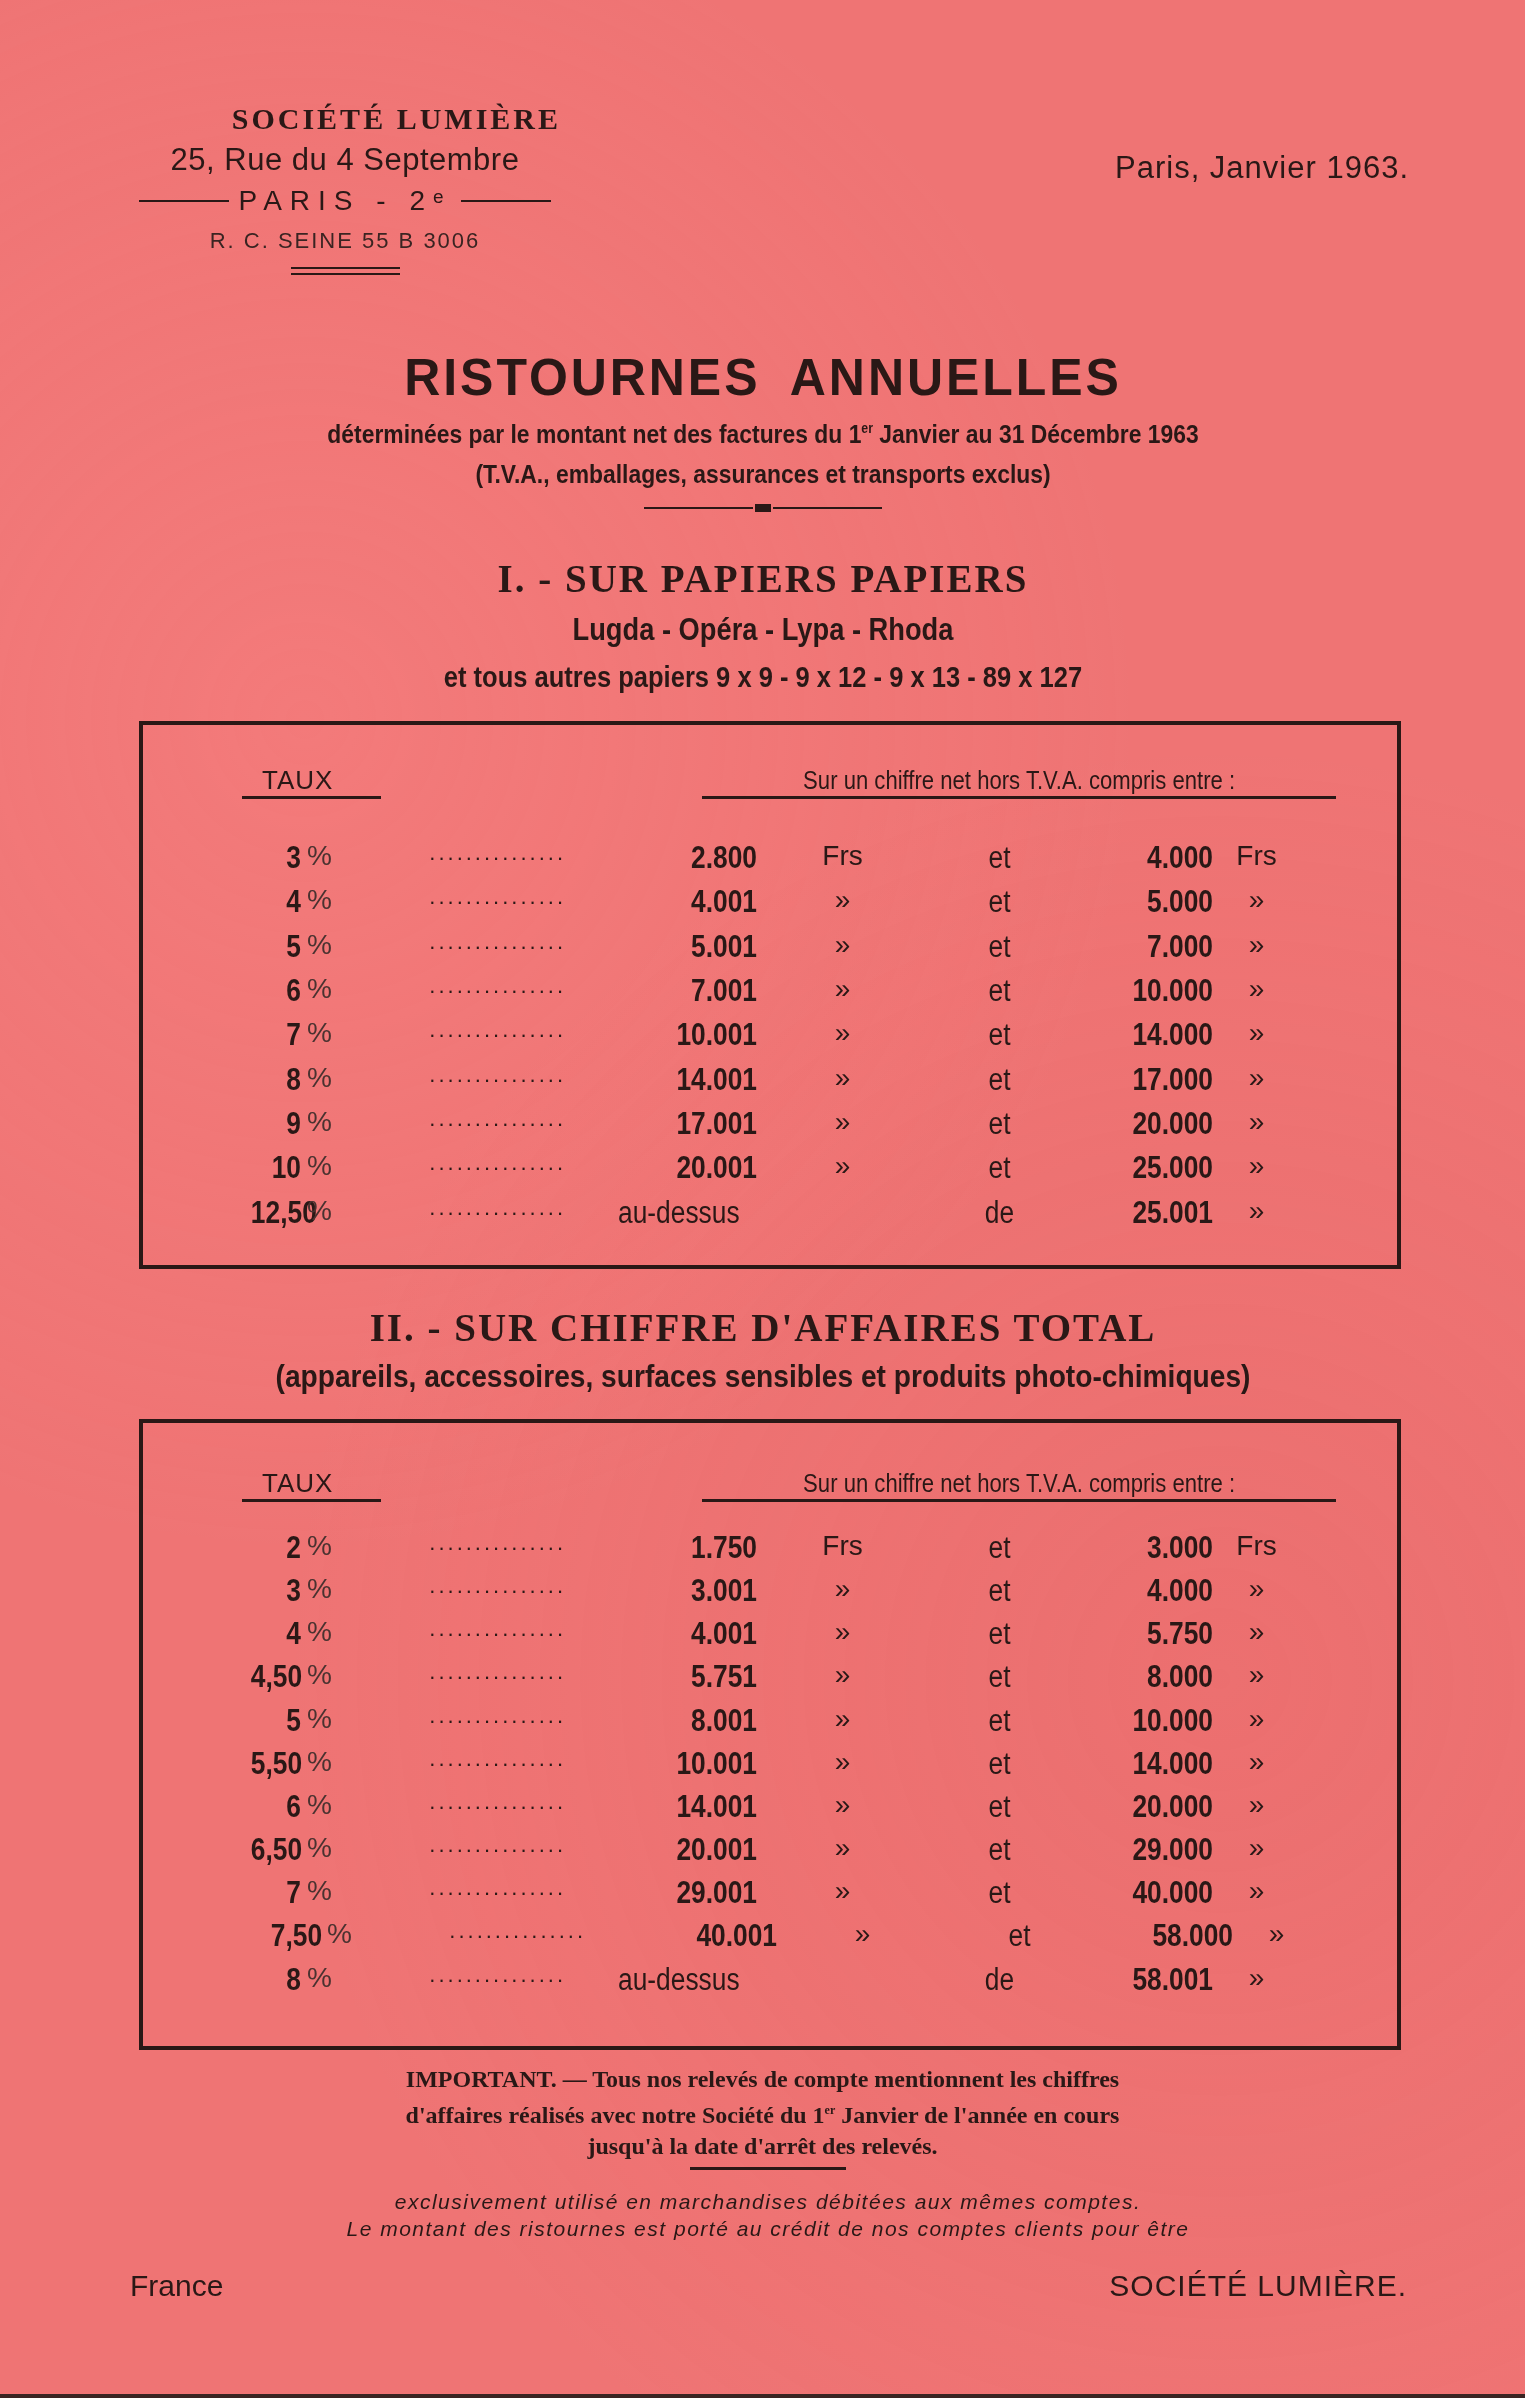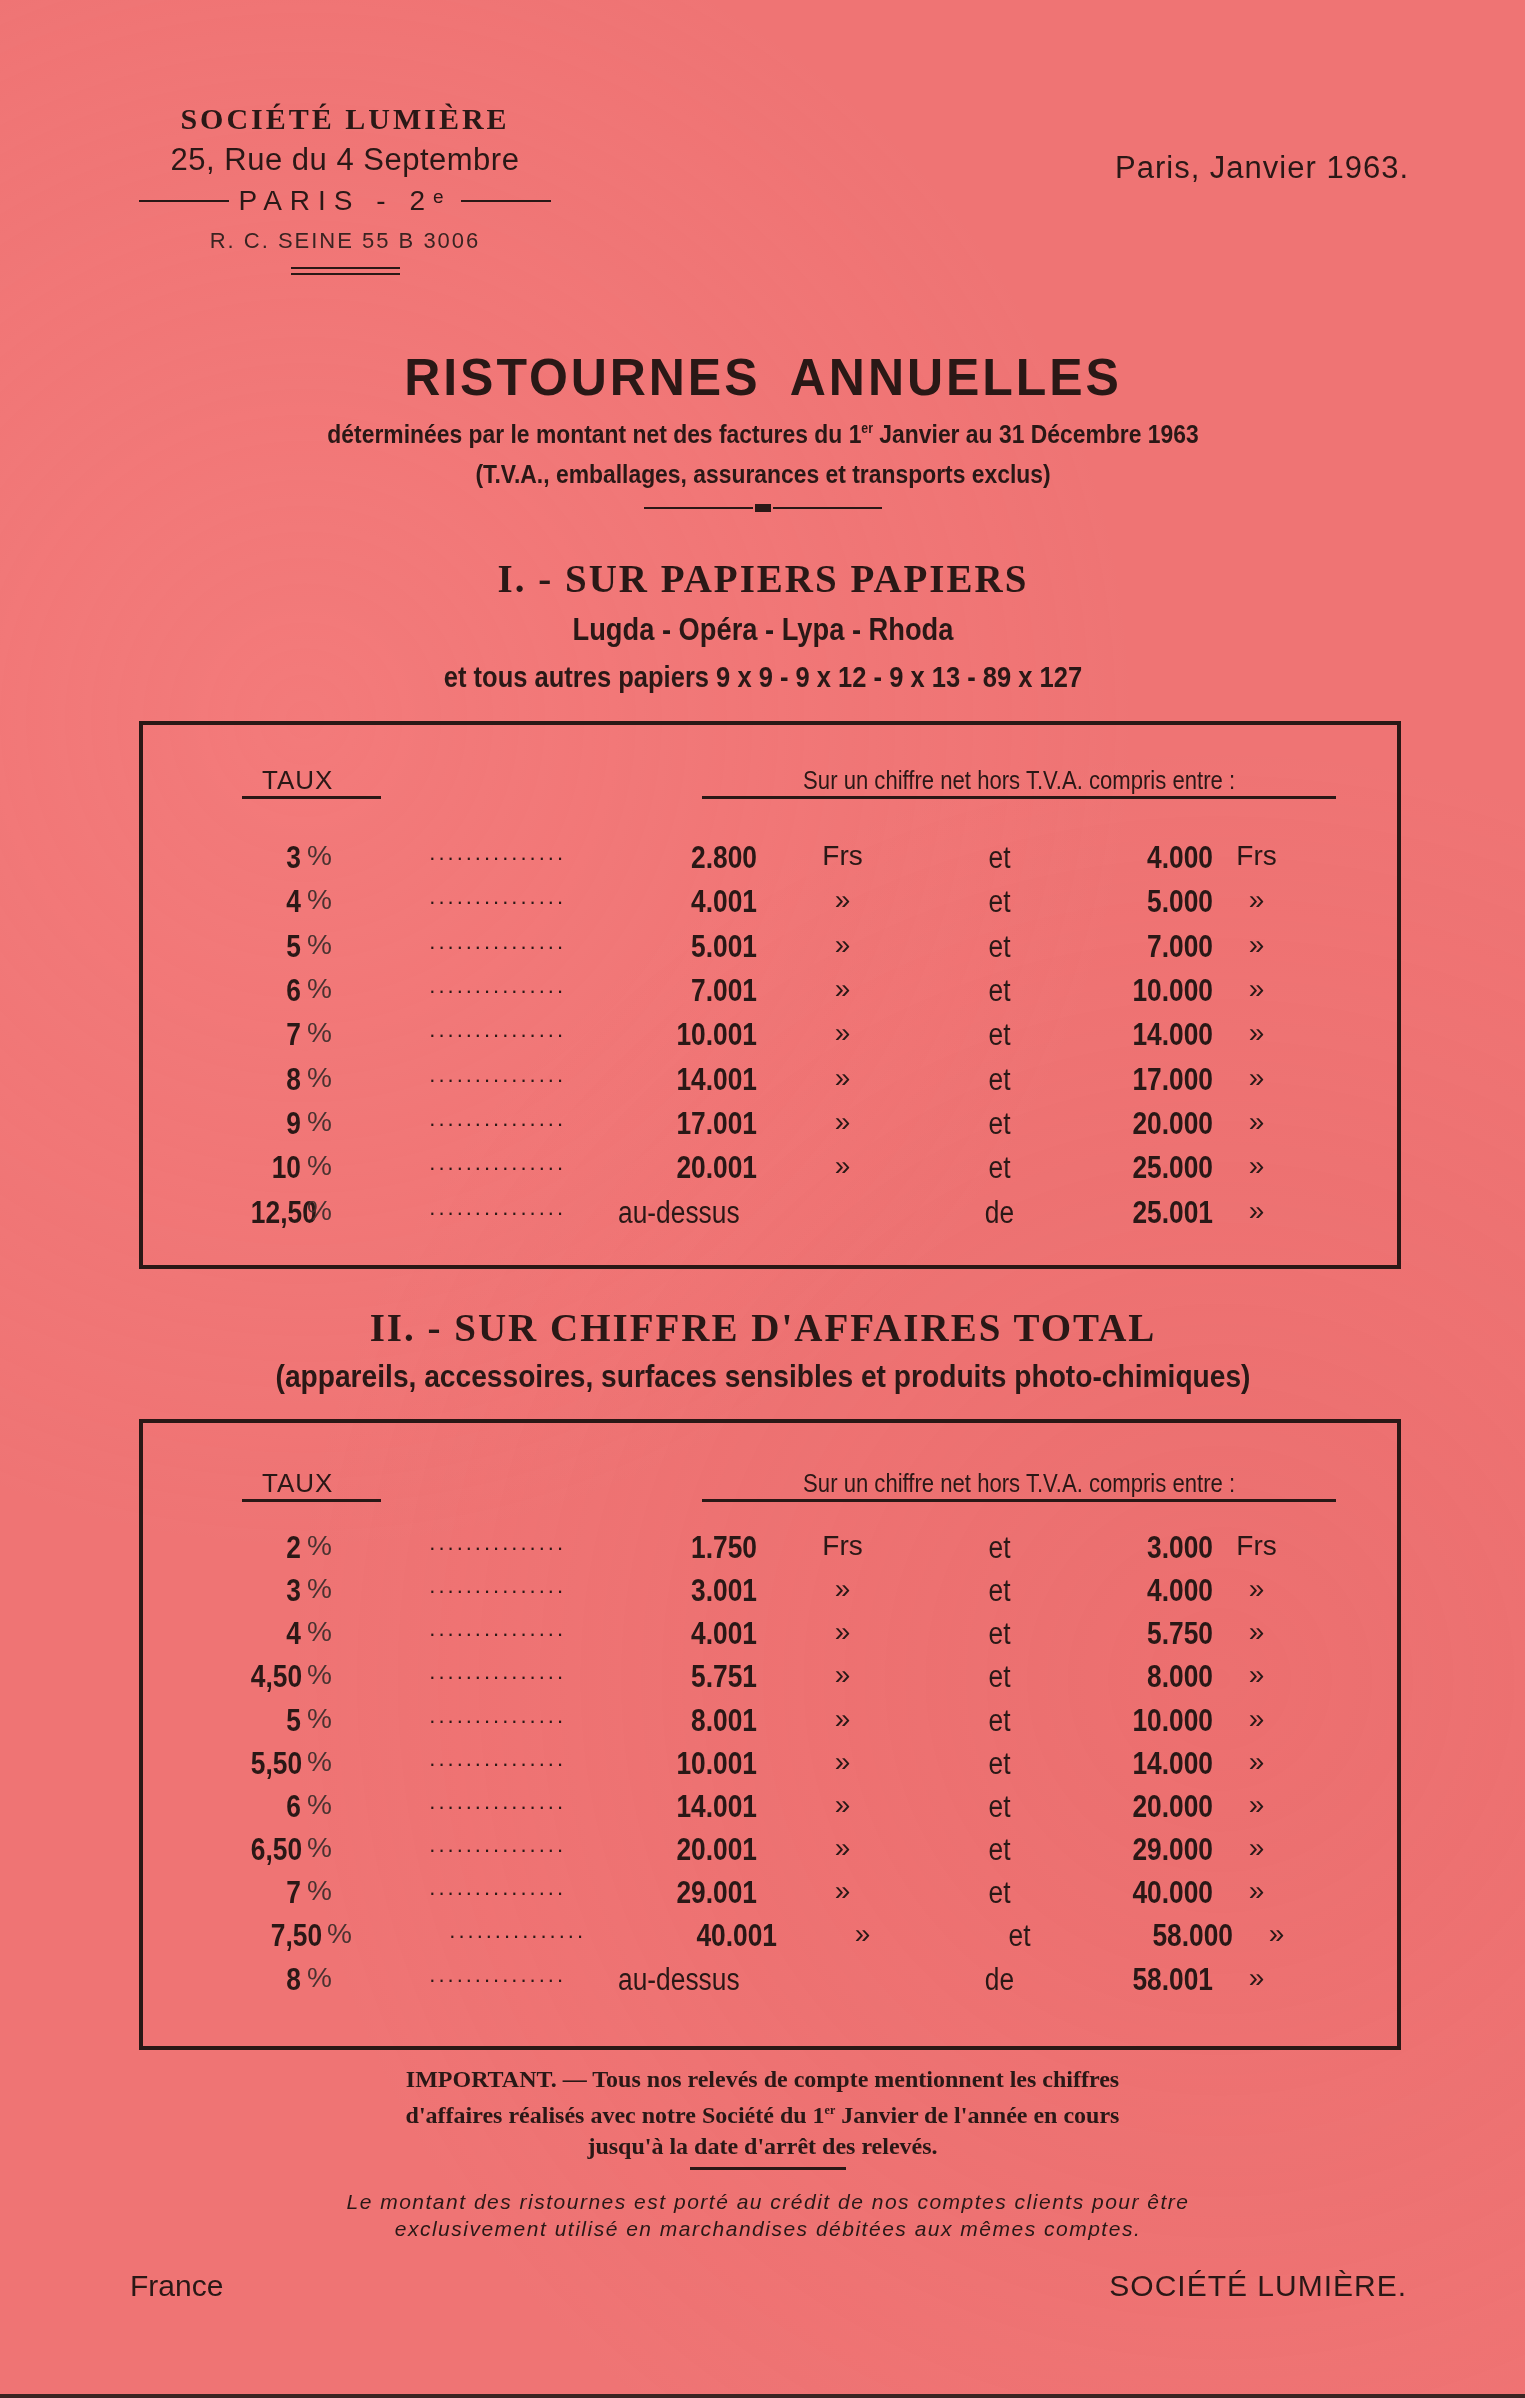--- a/index.html
+++ b/index.html
@@ -10,21 +10,21 @@
         radial-gradient(circle at 20% 30%, rgba(255,140,140,0.25), transparent 40%),
         radial-gradient(circle at 80% 70%, rgba(220,90,90,0.18), transparent 45%);
       color: #2a1816;
       font-family: "Liberation Sans", sans-serif;
     }
     .abs { position: absolute; }
     .bottom-edge { left: 0; right: 0; bottom: 0; height: 5px; background: #3a2422; }
 
     
     .letterhead { left: 129px; top: 99px; width: 432px; text-align: center; }
-    .company { font-family: "Liberation Serif", serif; font-weight: bold; font-size: 30px; letter-spacing: 3px; line-height: 40px; }
+    .company { font-family: "Liberation Serif", serif; font-weight: bold; font-size: 30px; letter-spacing: 3px; line-height: 40px; text-align: right; }
     .street { font-size: 31px; line-height: 42px; letter-spacing: 0.5px; }
     .city-line { display: flex; align-items: center; justify-content: center; font-size: 28px; letter-spacing: 8px; line-height: 40px; }
     .city-line .rule { flex: 1; height: 2px; background: #2a1816; margin: 0 10px; }
     .rc { font-size: 22px; letter-spacing: 2px; line-height: 40px; color: #3a2422; }
     .double-rule { width: 109px; margin: 6px auto 0; border-top: 2px solid #2a1816; border-bottom: 2px solid #2a1816; height: 4px; }
     .dateline { right: 117px; top: 150px; font-size: 31px; letter-spacing: 1px; }
 
     
     .title-block { left: 0; width: 1526px; top: 347px; text-align: center; }
     .main-title { font-size: 51px; font-weight: bold; letter-spacing: 3px; line-height: 61px; transform: scaleX(0.98); }
@@ -318,20 +318,20 @@
     </div>
 </div>
 
 <div class="abs important">
   <div>IMPORTANT. — Tous nos relevés de compte mentionnent les chiffres</div>
   <div><span>d'affaires réalisés avec notre Société du 1</span><sup>er</sup><span> Janvier de l'année en cours</span></div>
   <div>jusqu'à la date d'arrêt des relevés.</div>
 </div>
 <div class="abs short-rule"></div>
 <div class="abs credit">
+  <div>exclusivement utilisé en marchandises débitées aux mêmes comptes.</div>
   <div>Le montant des ristournes est porté au crédit de nos comptes clients pour être</div>
-  <div>exclusivement utilisé en marchandises débitées aux mêmes comptes.</div>
 </div>
 
 <div class="abs footer-left">France</div>
 <div class="abs footer-right">SOCIÉTÉ LUMIÈRE.</div>
 <div class="abs bottom-edge"></div>
 
 
 </body></html>

